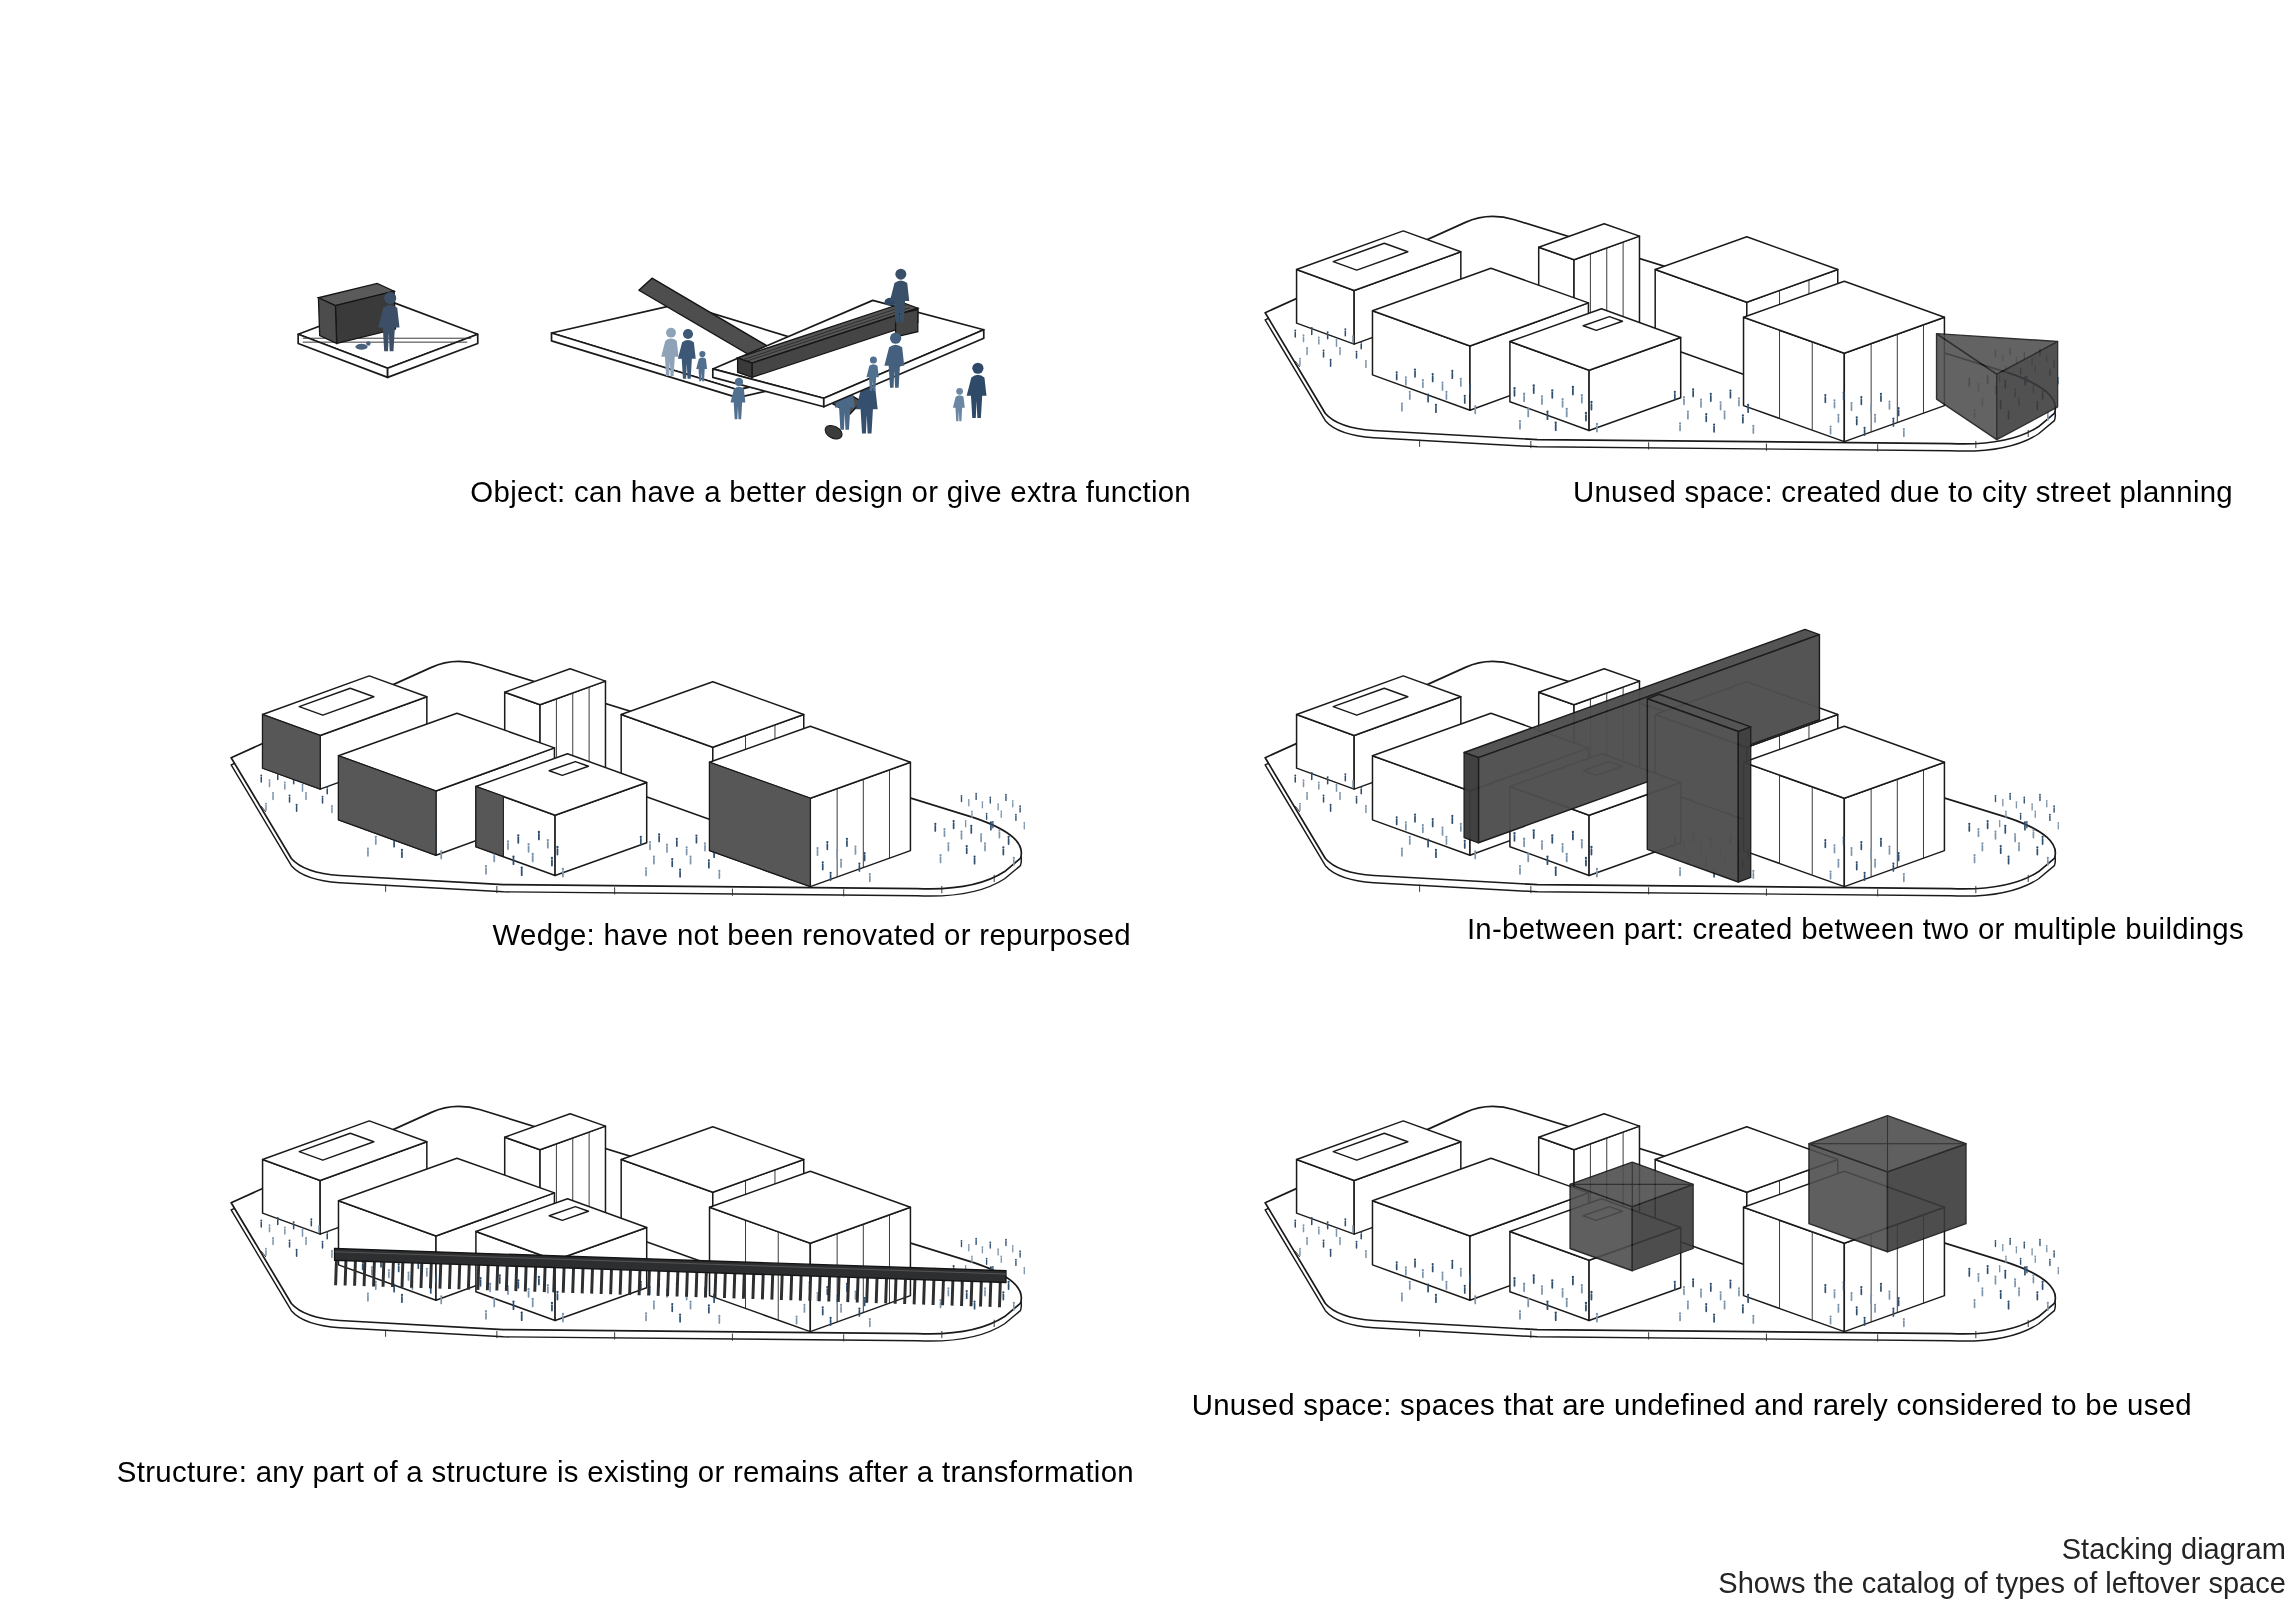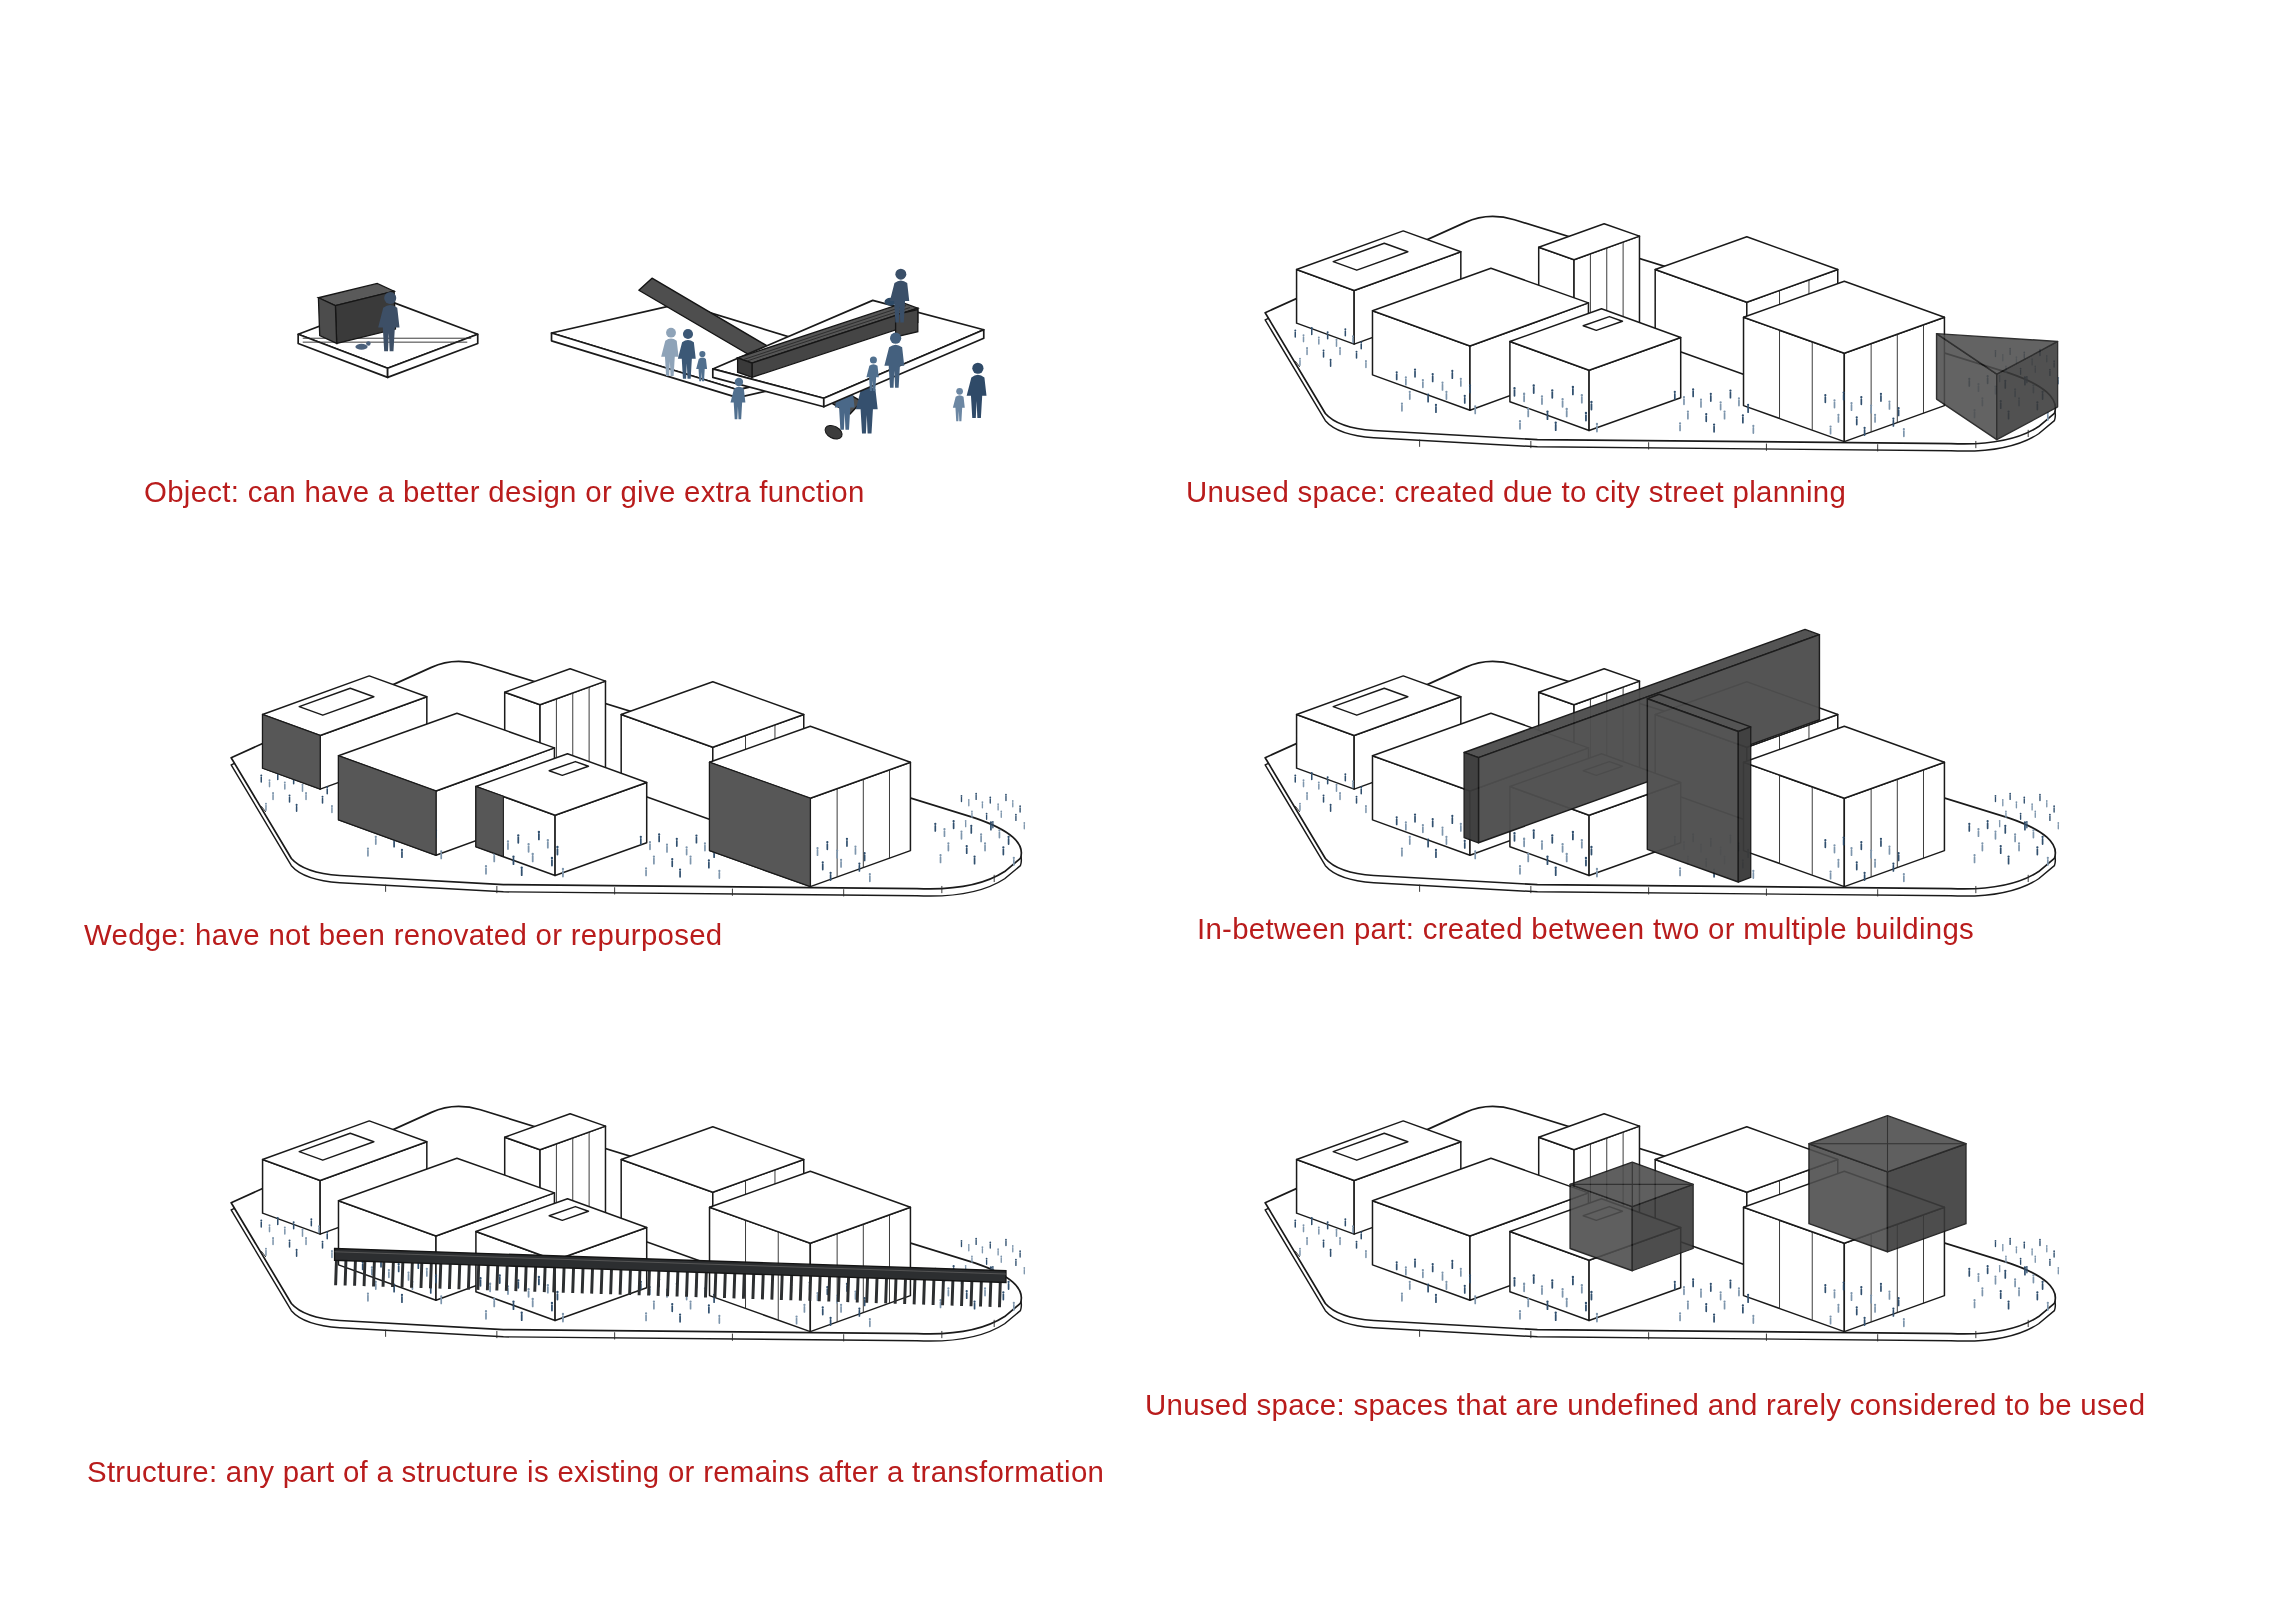--- a/index.html
+++ b/index.html
@@ -1,21 +1,21 @@
 <!DOCTYPE html>
 <html style="font-size:10.5px"><head>
 <meta charset="utf-8">
 <style>
   html,body{margin:0;padding:0;background:#ffffff;}
   #page{position:relative;width:2295px;height:1623px;background:#ffffff;overflow:hidden;
         font-family:"Liberation Sans","DejaVu Sans",sans-serif;color:#222;}
   .panel{position:absolute;}
   .illus{position:absolute;left:0;top:0;}
-  .caption{position:absolute;width:1047px;text-align:left;font-size:29.4px;line-height:1.1;
-           color:#b91c1c;letter-spacing:0.3px;}
+  .caption{position:absolute;width:1047px;text-align:right;font-size:29.4px;line-height:1.1;
+           color:#000000;letter-spacing:0.3px;}
   #footer{position:absolute;right:9.2px;top:1533px;text-align:right;font-size:29px;line-height:1.16;color:#242424;}
   svg{display:block;}
   .bld{fill:#ffffff;stroke:#1a1a1a;stroke-width:2.3;stroke-linejoin:round;}
   .plate{fill:#ffffff;stroke:#1a1a1a;stroke-width:2.6;stroke-linejoin:round;}
   .plateb{fill:none;stroke:#1a1a1a;stroke-width:2.2;stroke-linejoin:round;}
   .detail{fill:none;stroke:#2a2a2a;stroke-width:1.4;}
   .dark{fill:#4e4e4e;stroke:#141414;stroke-width:2.2;stroke-linejoin:round;}
   .darker{fill:#3a3a3a;stroke:#141414;stroke-width:2;stroke-linejoin:round;}
   .wall{fill:#575757;stroke:#1a1a1a;stroke-width:1.6;}
 </style>
@@ -224,15 +224,19 @@
           <polygon class="dark" points="845,128 965,171 965,293 845,250"></polygon>
           <polygon class="darker" points="965,171 1085,128 1085,250 965,293"></polygon>
           <polygon class="dark" points="845,128 965,85 1085,128 965,171"></polygon>
           <path d="M845,128 L1085,128 M965,85 L965,171" stroke="#1d1d1d" stroke-width="1.6" fill="none"></path>
         </g>
       </g>
     </svg>
   </div>
   <div class="caption" style="left:1145px;top:1389px;">Unused space: spaces that are undefined and rarely considered to be used</div>
 
+  <div id="footer">
+    <div>Stacking diagram</div>
+    <div>Shows the catalog of types of leftover space</div>
+  </div>
 
 </div>
 
 
 </body></html>

